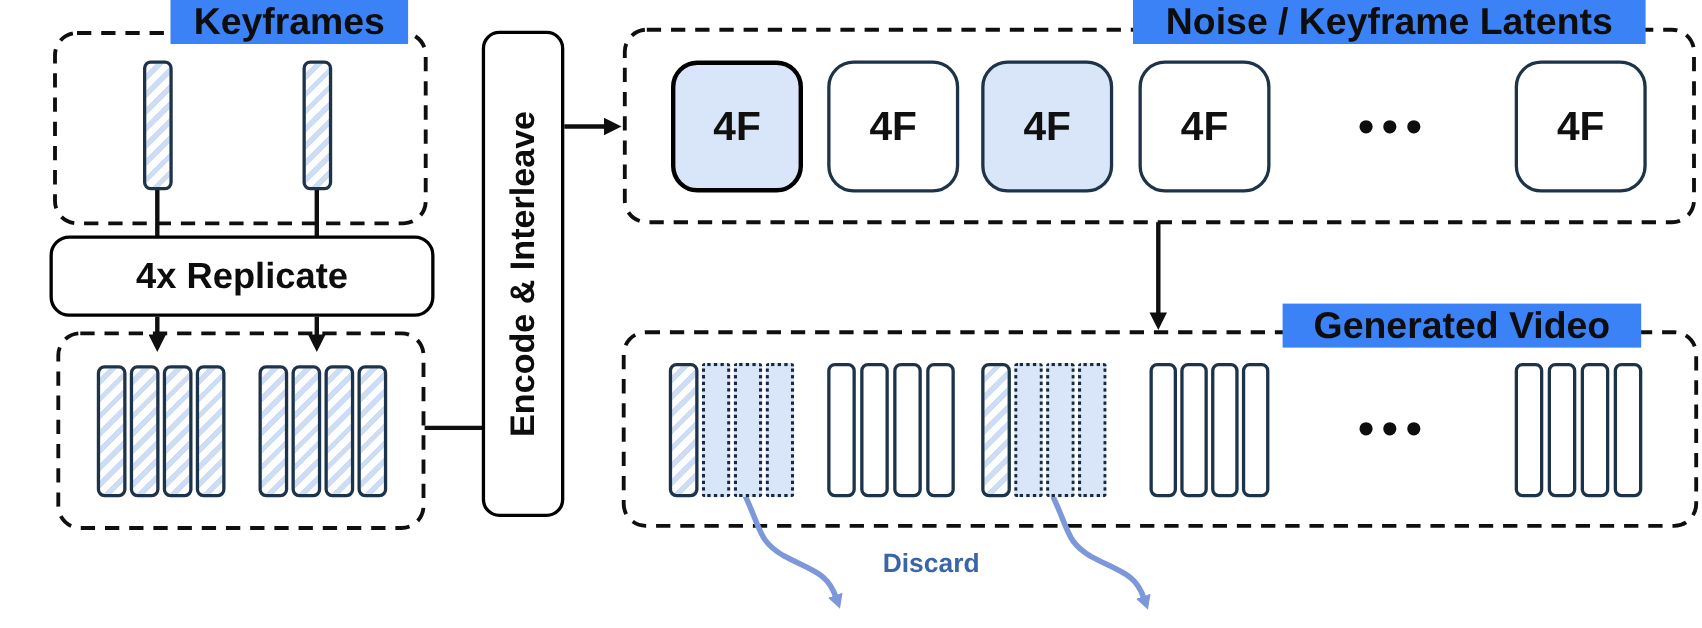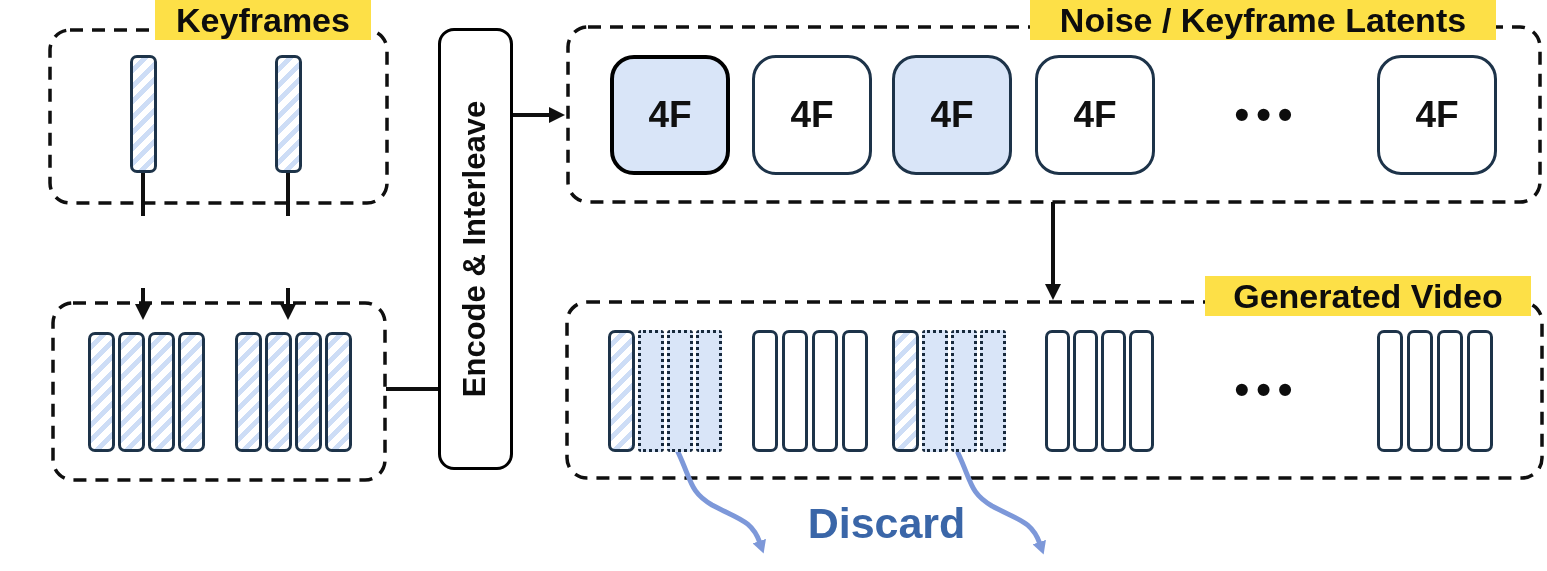--- a/index.html
+++ b/index.html
@@ -7,21 +7,21 @@
     position:relative;
     width:1547px;height:571px;
     background:#ffffff;
     font-family:"Liberation Sans", sans-serif;
     overflow:hidden;
   }
   #overlay{position:absolute;left:0;top:0;width:1547px;height:571px;}
 
   .title-label{
     position:absolute;
-    background:#fde047;
+    background:#3b82f6;
     padding:0 8px;
     font-size:34px;font-weight:600;color:#0d0d0d;
     white-space:nowrap;text-align:center;
     height:40px;line-height:40px;
   }
   .solid-box{
     position:absolute;box-sizing:border-box;
     background:#ffffff;border:3px solid #000000;
     display:flex;align-items:center;justify-content:center;
     font-size:33px;font-weight:600;color:#0d0d0d;
@@ -49,22 +49,22 @@
   }
   .latent.kf{background:#d9e5f8;}
   .latent.first{border:4px solid #000000;}
 
   .dots{
     position:absolute;width:90px;height:40px;line-height:40px;
     text-align:center;font-size:42px;font-weight:700;color:#0d0d0d;
     letter-spacing:7px;
   }
   .discard{
-    position:absolute;left:804px;top:499px;width:165px;
-    text-align:center;font-size:43px;font-weight:600;color:#3a66a8;
+    position:absolute;left:764px;top:499px;width:165px;
+    text-align:center;font-size:24px;font-weight:600;color:#3a66a8;
     white-space:nowrap;
   }
   .rot{transform:rotate(-90deg);white-space:nowrap;font-size:31px;font-weight:600;color:#0d0d0d;}
 </style>
 </head>
 <body>
 
 <div id="canvas">
 
   <svg id="overlay" viewBox="0 0 1547 571" xmlns="http://www.w3.org/2000/svg">
@@ -92,20 +92,23 @@
 
     <path d="M 678 452 C 692 482, 690 492, 712 505 C 738 519, 752 520, 760 543" fill="none" stroke="#7d98d9" stroke-width="5" stroke-linecap="round" marker-end="url(#mBlue)"></path>
     <path d="M 958 453 C 972 483, 970 493, 992 506 C 1018 520, 1032 521, 1040 544" fill="none" stroke="#7d98d9" stroke-width="5" stroke-linecap="round" marker-end="url(#mBlue)"></path>
   </svg>
 
   <div class="title-label" style="left:155px;top:0;width:200px;">Keyframes</div>
 
   <div class="bar hatch bar-abs" style="left:130px;top:55px;"></div>
   <div class="bar hatch bar-abs" style="left:275px;top:55px;"></div>
 
+  <div class="solid-box" style="left:45px;top:214px;width:350px;height:74px;border-radius:18px;">
+    <span>4x Replicate</span>
+  </div>
 
   <div class="group grp-left" style="left:88px;">
     <div class="bar hatch"></div>
     <div class="bar hatch"></div>
     <div class="bar hatch"></div>
     <div class="bar hatch"></div>
   </div>
   <div class="group grp-left" style="left:235px;">
     <div class="bar hatch"></div>
     <div class="bar hatch"></div>
@@ -129,21 +132,21 @@
     <span>4F</span>
   </div>
   <div class="latent" style="left:1035px;">
     <span>4F</span>
   </div>
   <div class="dots" style="left:1222px;top:95px;">•••</div>
   <div class="latent" style="left:1377px;">
     <span>4F</span>
   </div>
 
-  <div class="title-label" style="left:1205px;top:276px;width:310px;">Generated Video</div>
+  <div class="title-label" style="left:1166px;top:276px;width:310px;">Generated Video</div>
 
   <div class="group grp-video" style="left:608px;gap:3px;">
     <div class="bar hatch" style="width:27px;"></div>
     <div class="bar dotted" style="width:26px;"></div>
     <div class="bar dotted" style="width:26px;"></div>
     <div class="bar dotted" style="width:26px;"></div>
   </div>
   <div class="group grp-video" style="left:752px;gap:4px;">
     <div class="bar plain" style="width:26px;"></div>
     <div class="bar plain" style="width:26px;"></div>

